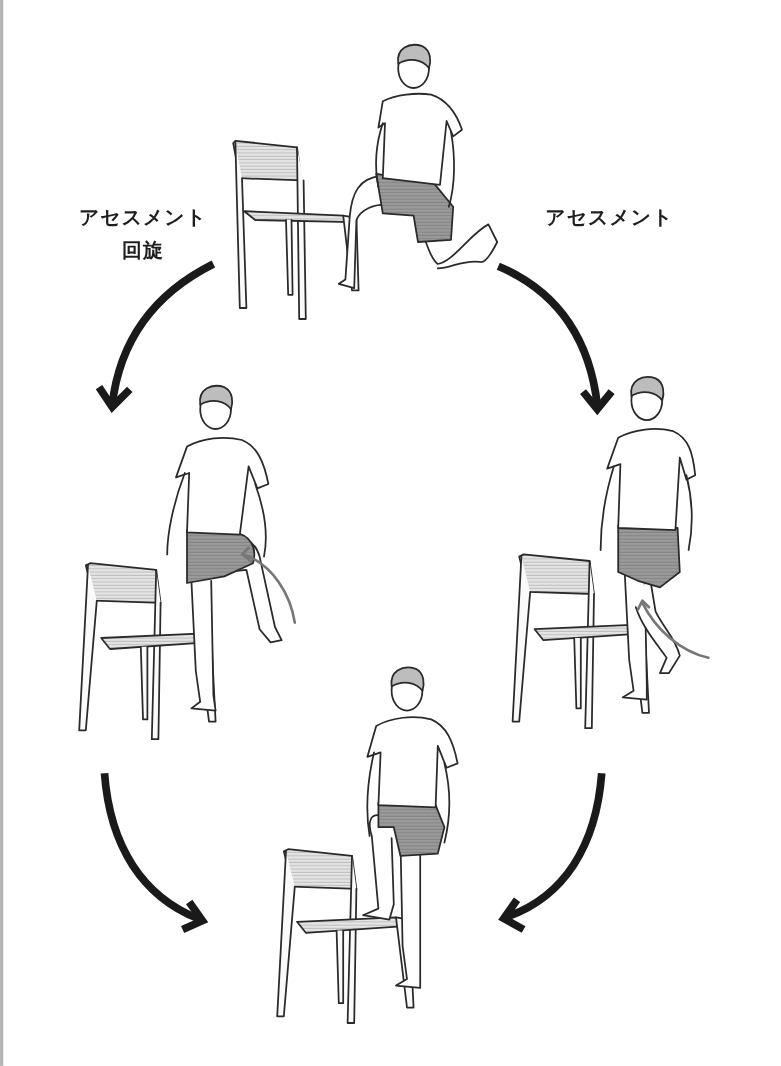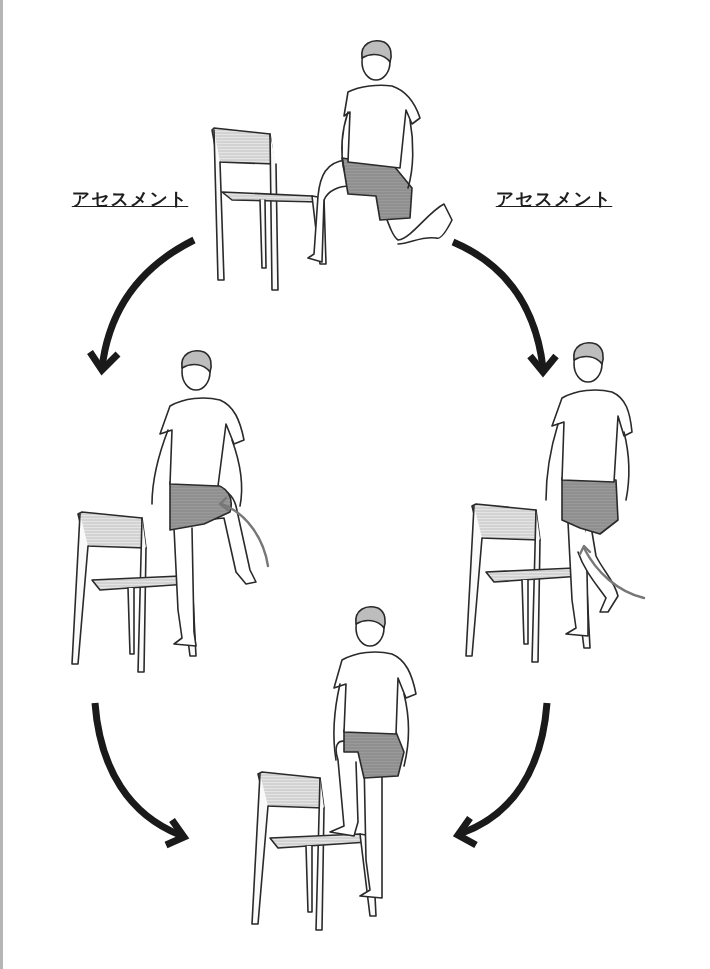--- a/index.html
+++ b/index.html
@@ -1,28 +1,29 @@
 <!DOCTYPE html>
 <html><head>
 <meta charset="utf-8">
 <style>
   html, body { margin:0; padding:0; background:#ffffff; }
   body { width:710px; height:969px; position:relative; overflow:hidden; font-family:"DejaVu Sans", sans-serif; }
   .left-border { position:absolute; left:0; top:0; width:3px; height:969px; background:#b5b5b5; }
   .label { position:absolute; text-align:center; font-weight:bold; font-size:18px; line-height:30px; color:#1e1e1e; letter-spacing:1px; }
-  .label span { display:block;text-decoration:underline; }
+  .label span { display:block; }
   svg.layer { position:absolute; left:0; top:0; }
 </style>
 </head>
 <body>
 
 <div class="left-border"></div>
 
 <div class="label" style="left:68px; top:184px; width:124px;">
   <span>アセスメント</span>
+  <span>回旋</span>
 </div>
 
 <div class="label" style="left:492px; top:184px; width:124px;">
   <span>アセスメント</span>
 </div>
 
 <svg class="layer" width="710" height="969">
   <g fill="none" stroke="#1a1a1a" stroke-width="7" stroke-linecap="butt" stroke-linejoin="miter">
     <g>
       <path d="M194 240 C150 262 110 300 102 368"></path>

